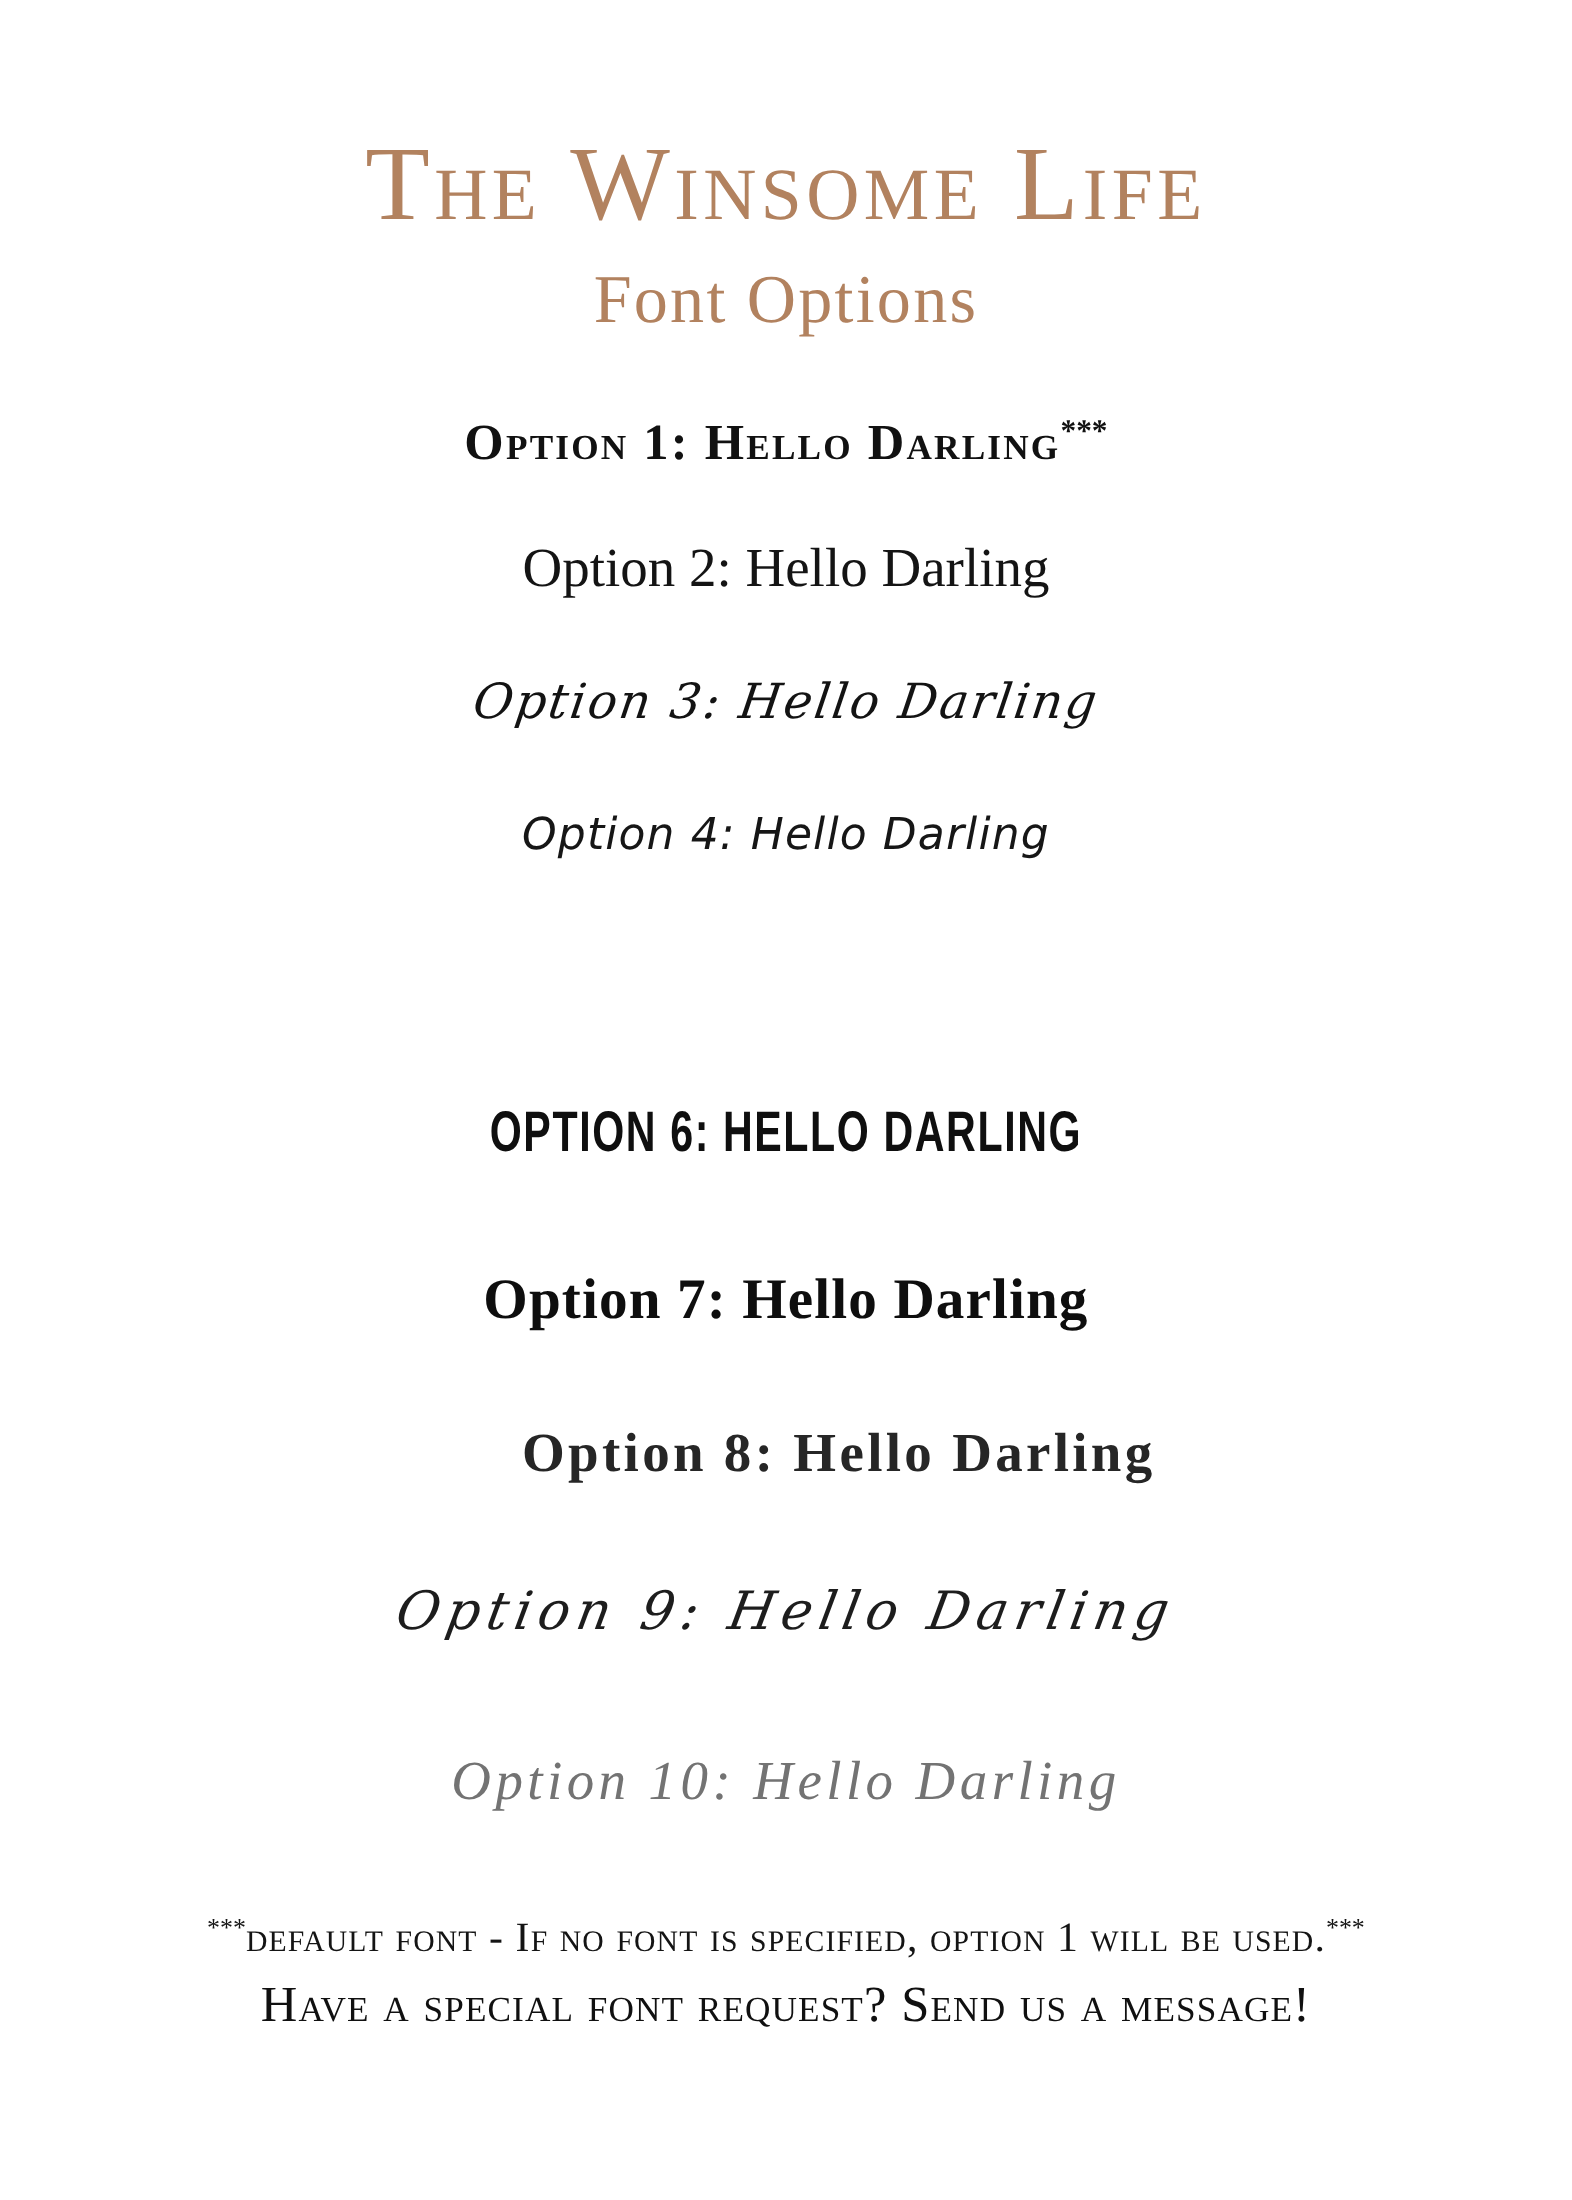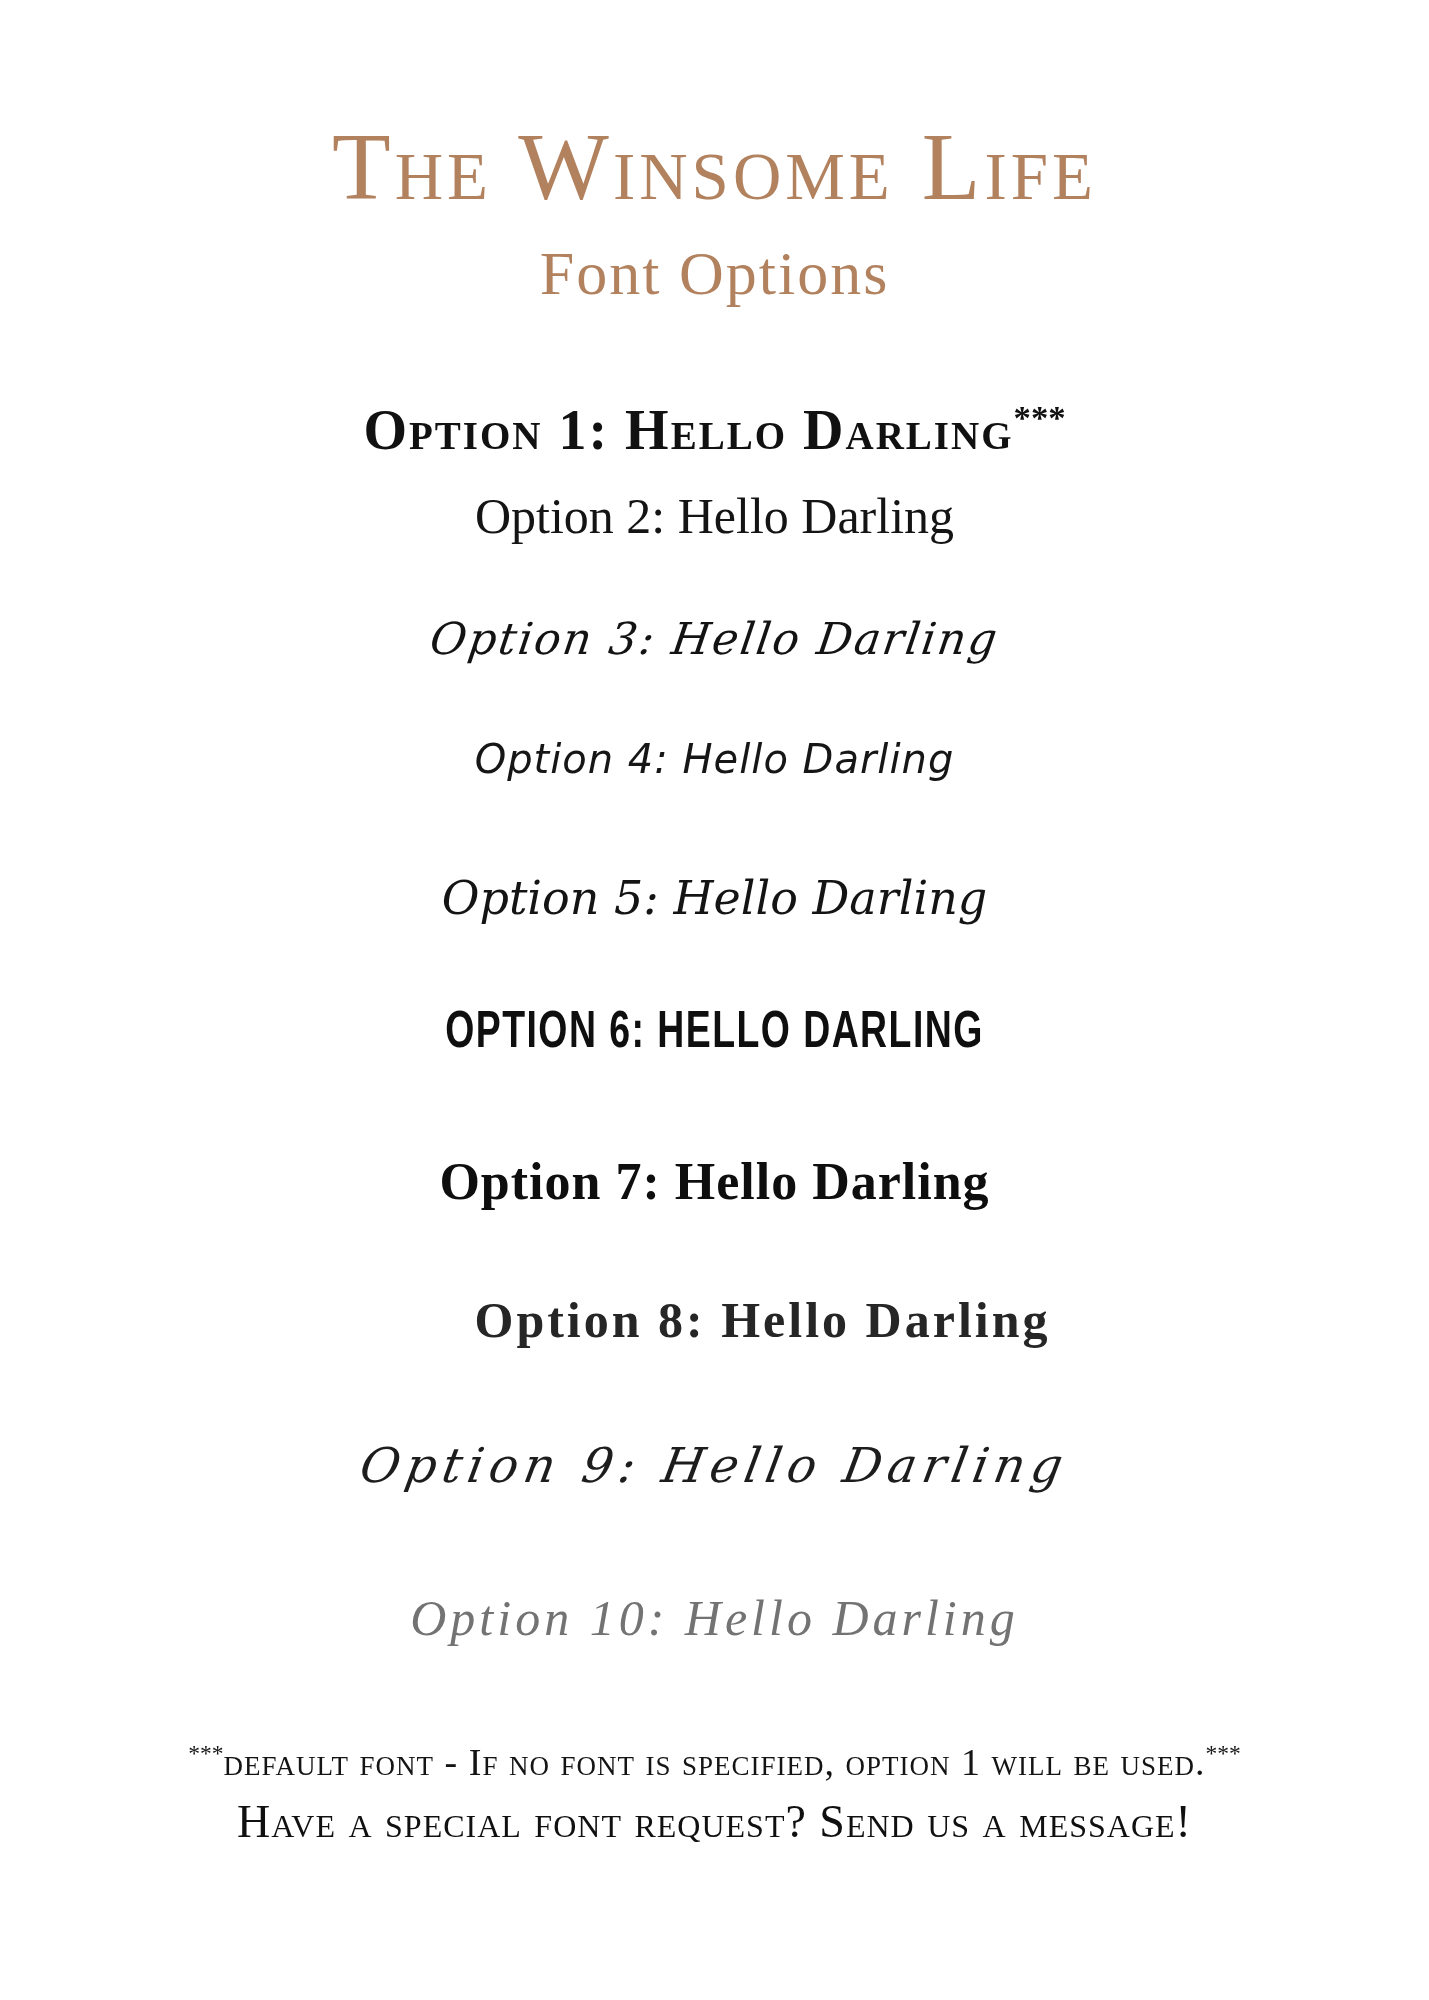--- a/index.html
+++ b/index.html
@@ -32,24 +32,24 @@
   }
   .subtitle {
     top: 238px;
     font-family: "Liberation Serif", serif;
     font-size: 62px;
     letter-spacing: 2px;
     color: #b2825f;
   }
   
   .o1 {
-    top: 398px;
-    font-variant: small-caps;
-    font-weight: 700;
-    font-size: 56px;
+    top: 376px;
+    font-variant: small-caps;
+    font-weight: 700;
+    font-size: 46px;
     letter-spacing: 2px;
     color: #111;
   }
   .o2 {
     top: 488px;
     font-size: 50px;
     font-weight: 400;
     color: #141414;
   }
   .o3 {
@@ -162,23 +162,20 @@
   </div>
 
   <div class="row o3">
     <span>Option 3: Hello Darling</span>
   </div>
 
   <div class="row o4">
     <span>Option 4: Hello Darling</span>
   </div>
 
-  <div class="row o5">
-    <span>Option 5: Hello Darling</span>
-  </div>
 
   <div class="row o6">
     <span>Option 6: Hello Darling</span>
   </div>
 
   <div class="row o7">
     <span>Option 7: Hello Darling</span>
   </div>
 
   <div class="row o8">

